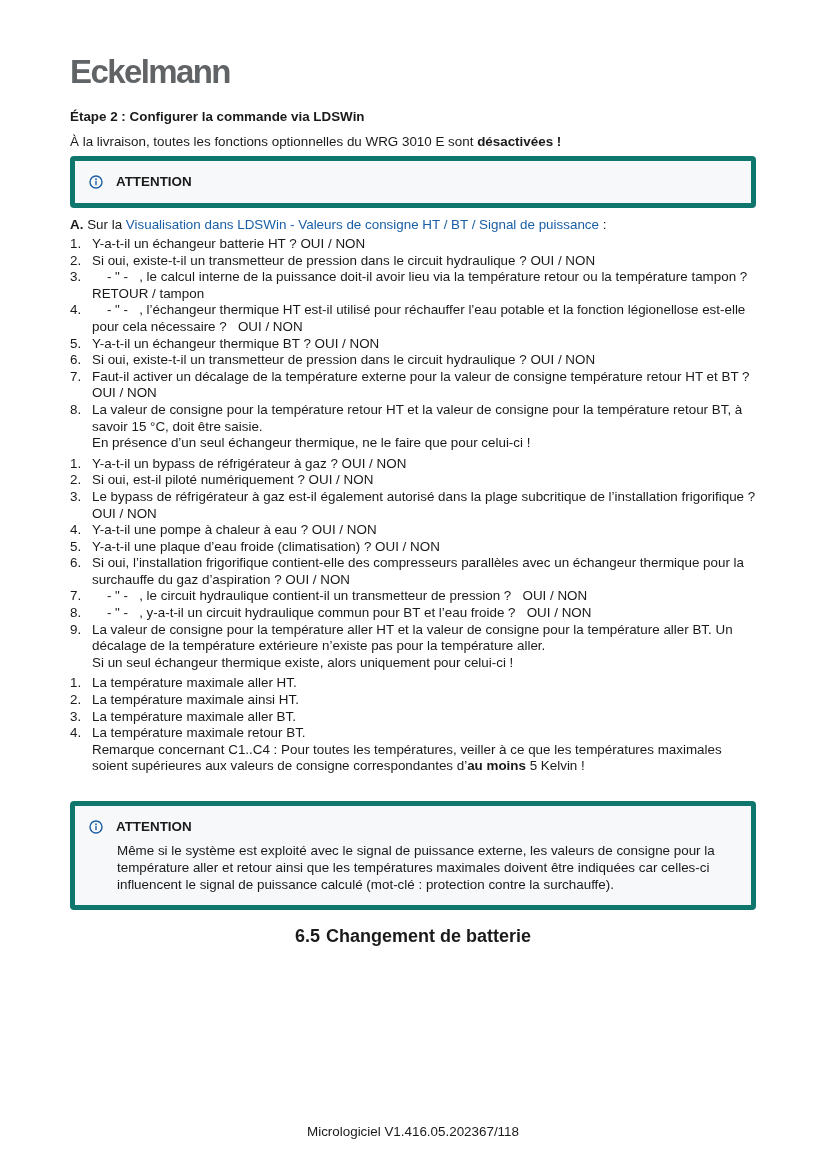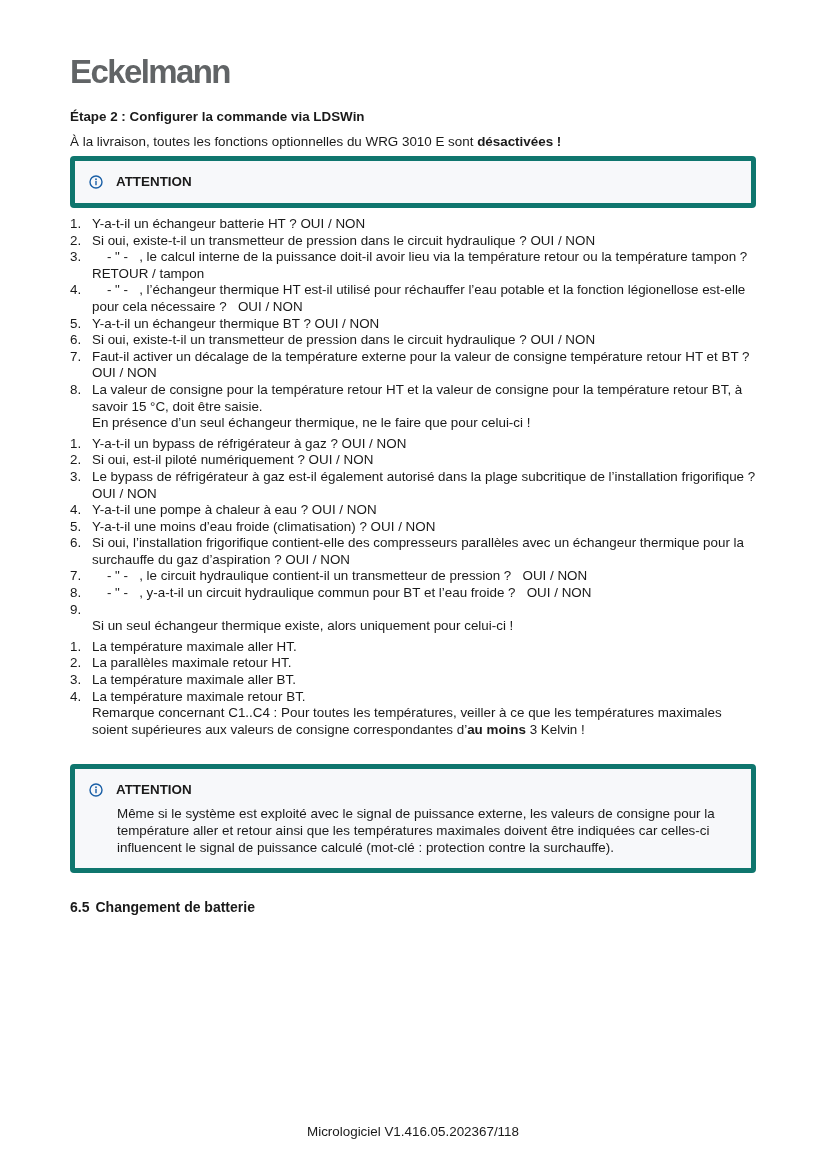--- a/index.html
+++ b/index.html
@@ -13,21 +13,21 @@
     .notice-head { display:flex; align-items:center; font-weight:bold; line-height:18px; }
     .info-icon { width:14px; height:14px; margin-right:13px; flex:none; }
     .notice-body { margin:6px 0 0 28px; line-height:17px; }
     .section-intro { line-height:18px; margin:2px 0 2px 0; }
     .section-intro b { font-weight:bold; }
     .link { color:#1a5fa6; }
     ol.items { list-style:none; margin:0 0 4px 0; padding:0; }
     ol.items li { position:relative; padding-left:22px; line-height:16.6px; }
     ol.items li .num { position:absolute; left:0; top:0; }
     .note b { font-weight:bold; }
-    .h2 { font-weight:bold; font-size:14px; margin-top:26px; }
+    .h2 { font-weight:bold; font-size:18px; margin-top:16px;text-align:center; }
     .h2 .sec-num { margin-right:6px; }
     .footer { position:absolute; left:70px; right:71px; top:1124px; display:flex; justify-content:center; font-size:13.4px; }
     .footer span { display:block; }
   </style>
 </head>
 <body>
 
 <div class="logo">Eckelmann</div>
 
 <div class="content">
@@ -38,48 +38,49 @@
     <div class="notice-head">
       <svg class="info-icon" viewBox="0 0 14 14">
           <circle cx="7" cy="7" r="6" fill="none" stroke="#1a5fa6" stroke-width="1.4"></circle>
           <circle cx="7" cy="4.2" r="0.9" fill="#1a5fa6"></circle>
           <rect x="6.3" y="5.8" width="1.4" height="4.4" fill="#1a5fa6"></rect>
         </svg>
       <span>ATTENTION</span>
     </div>
   </div>
 
+  <div class="section-intro"><b>A.</b><span> Sur la </span><span class="link">Visualisation dans LDSWin - Valeurs de consigne HT / BT / Signal de puissance</span><span> :</span></div>
   <ol class="items">
     <li><span class="num">1.</span><span>Y-a-t-il un échangeur batterie HT ?   OUI / NON</span></li>
     <li><span class="num">2.</span><span>Si oui, existe-t-il un transmetteur de pression dans le circuit hydraulique ?   OUI / NON</span></li>
     <li style="white-space:pre-wrap"><span class="num">3.</span><span>    - " -   , le calcul interne de la puissance doit-il avoir lieu via la température retour ou la température tampon ?   RETOUR / tampon</span></li>
     <li style="white-space:pre-wrap"><span class="num">4.</span><span>    - " -   , l’échangeur thermique HT est-il utilisé pour réchauffer l’eau potable et la fonction légionellose est-elle pour cela nécessaire ?   OUI / NON</span></li>
     <li><span class="num">5.</span><span>Y-a-t-il un échangeur thermique BT ?   OUI / NON</span></li>
     <li><span class="num">6.</span><span>Si oui, existe-t-il un transmetteur de pression dans le circuit hydraulique ?   OUI / NON</span></li>
     <li><span class="num">7.</span><span>Faut-il activer un décalage de la température externe pour la valeur de consigne température retour HT et BT ?   OUI / NON</span></li>
     <li><span class="num">8.</span><span>La valeur de consigne pour la température retour HT et la valeur de consigne pour la température retour BT, à savoir 15 °C, doit être saisie.</span><br><span>En présence d’un seul échangeur thermique, ne le faire que pour celui-ci !</span></li>
   </ol>
 
   <ol class="items">
     <li><span class="num">1.</span><span>Y-a-t-il un bypass de réfrigérateur à gaz ?   OUI / NON</span></li>
     <li><span class="num">2.</span><span>Si oui, est-il piloté numériquement ?   OUI / NON</span></li>
     <li><span class="num">3.</span><span>Le bypass de réfrigérateur à gaz est-il également autorisé dans la plage subcritique de l’installation frigorifique ?   OUI / NON</span></li>
     <li><span class="num">4.</span><span>Y-a-t-il une pompe à chaleur à eau ?   OUI / NON</span></li>
-    <li><span class="num">5.</span><span>Y-a-t-il une moins d’eau froide (climatisation) ?   OUI / NON</span></li>
+    <li><span class="num">5.</span><span>Y-a-t-il une plaque d’eau froide (climatisation) ?   OUI / NON</span></li>
     <li><span class="num">6.</span><span>Si oui, l’installation frigorifique contient-elle des compresseurs parallèles avec un échangeur thermique pour la surchauffe du gaz d’aspiration ?   OUI / NON</span></li>
     <li style="white-space:pre-wrap"><span class="num">7.</span><span>    - " -   , le circuit hydraulique contient-il un transmetteur de pression ?   OUI / NON</span></li>
     <li style="white-space:pre-wrap"><span class="num">8.</span><span>    - " -   , y-a-t-il un circuit hydraulique commun pour BT et l’eau froide ?   OUI / NON</span></li>
-    <li><span class="num">9.</span><br><span>Si un seul échangeur thermique existe, alors uniquement pour celui-ci !</span></li>
+    <li><span class="num">9.</span><span>La valeur de consigne pour la température aller HT et la valeur de consigne pour la température aller BT. Un décalage de la température extérieure n’existe pas pour la température aller.</span><br><span>Si un seul échangeur thermique existe, alors uniquement pour celui-ci !</span></li>
   </ol>
 
   <ol class="items">
     <li><span class="num">1.</span><span>La température maximale aller HT.</span></li>
-    <li><span class="num">2.</span><span>La parallèles maximale retour HT.</span></li>
+    <li><span class="num">2.</span><span>La température maximale ainsi HT.</span></li>
     <li><span class="num">3.</span><span>La température maximale aller BT.</span></li>
-    <li><span class="num">4.</span><span>La température maximale retour BT.</span><br><span class="note"><span>Remarque concernant C1..C4 : Pour toutes les températures, veiller à ce que les températures maximales soient supérieures aux valeurs de consigne correspondantes d’</span><b>au moins</b><span> 3 Kelvin !</span></span></li>
+    <li><span class="num">4.</span><span>La température maximale retour BT.</span><br><span class="note"><span>Remarque concernant C1..C4 : Pour toutes les températures, veiller à ce que les températures maximales soient supérieures aux valeurs de consigne correspondantes d’</span><b>au moins</b><span> 5 Kelvin !</span></span></li>
   </ol>
 
   <div class="notice" style="margin-top:26px;">
     <div class="notice-head">
       <svg class="info-icon" viewBox="0 0 14 14">
           <circle cx="7" cy="7" r="6" fill="none" stroke="#1a5fa6" stroke-width="1.4"></circle>
           <circle cx="7" cy="4.2" r="0.9" fill="#1a5fa6"></circle>
           <rect x="6.3" y="5.8" width="1.4" height="4.4" fill="#1a5fa6"></rect>
         </svg>
       <span>ATTENTION</span>

